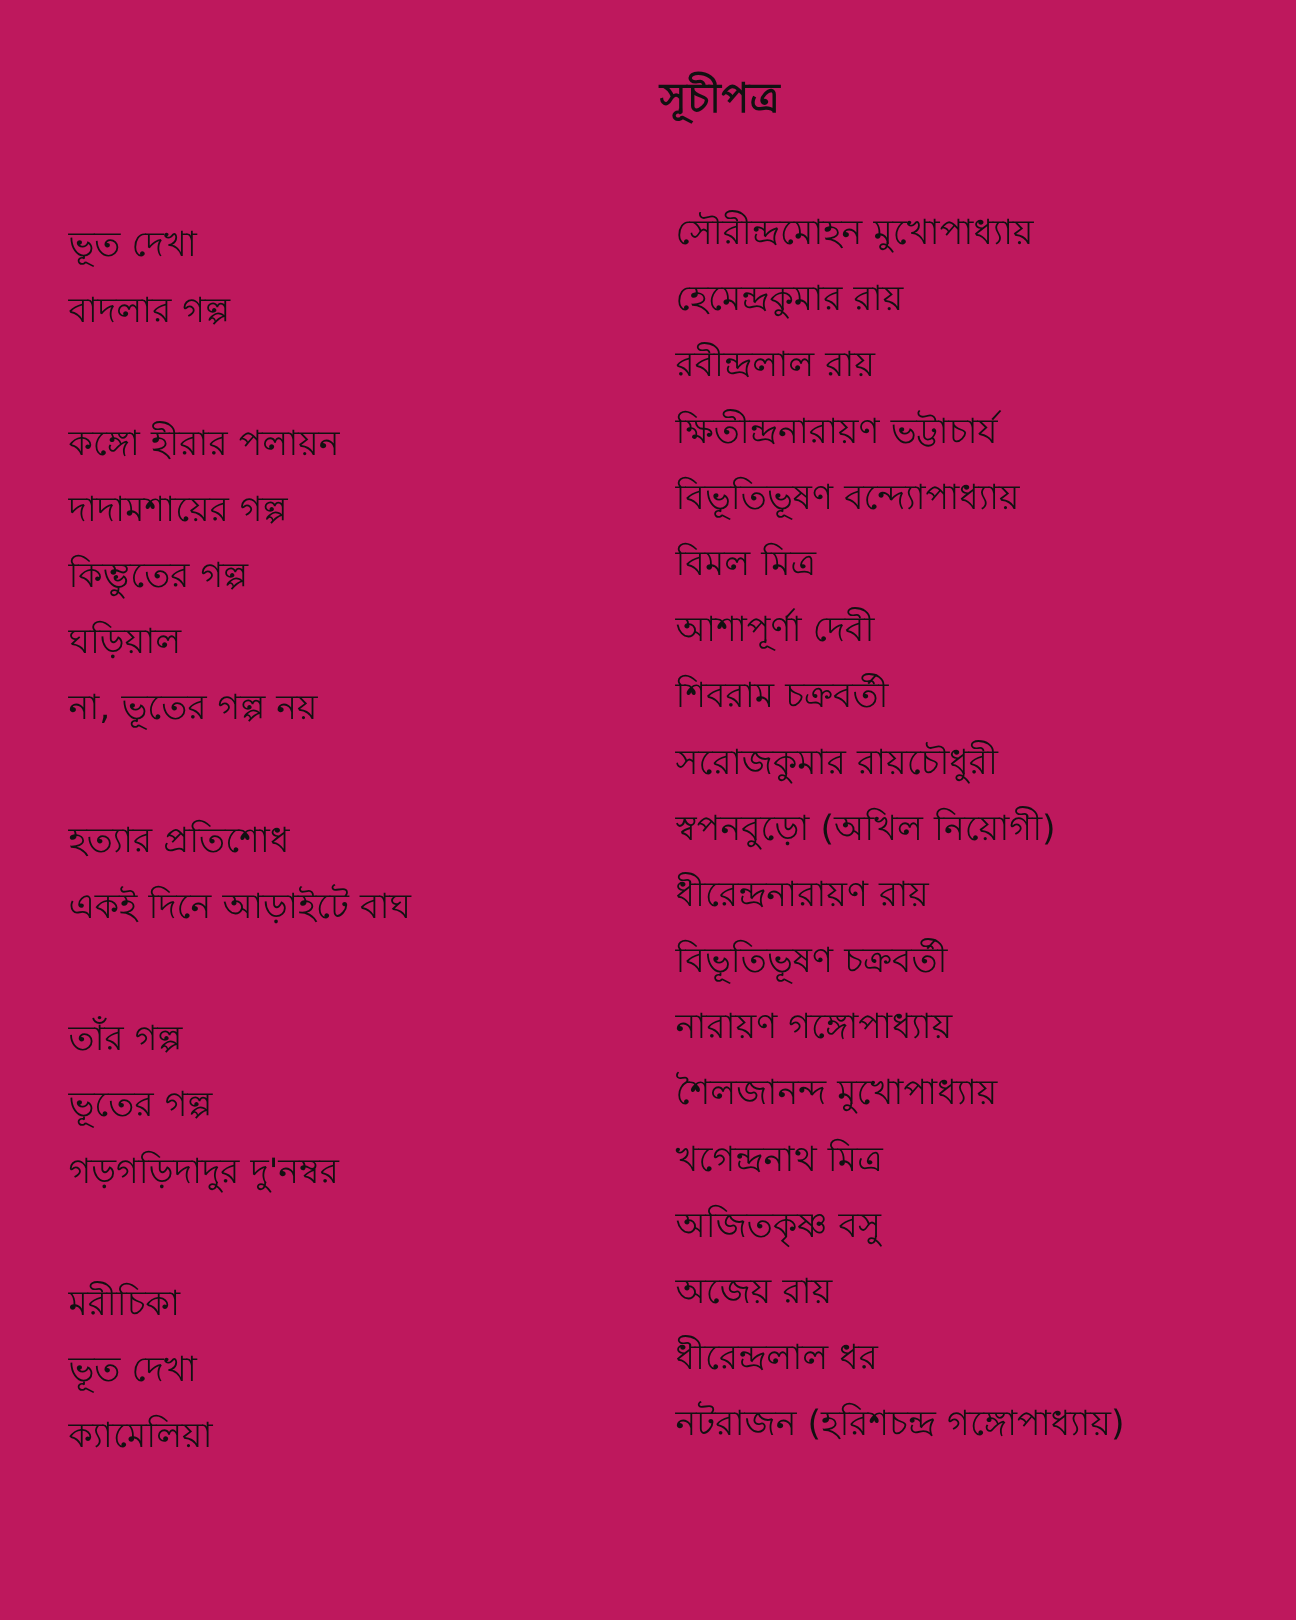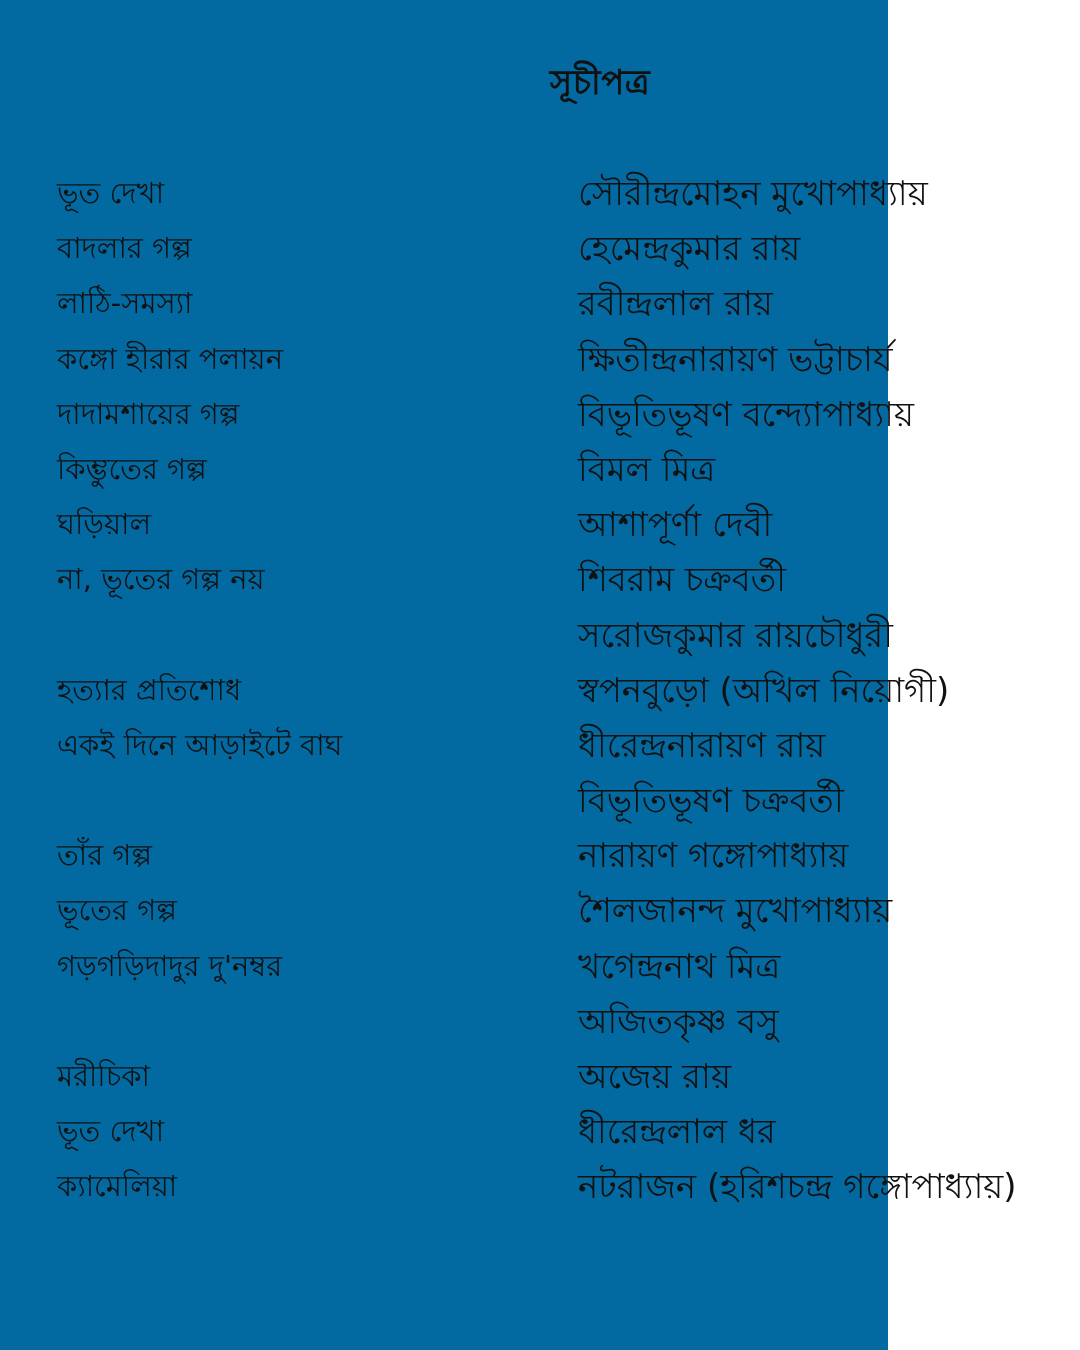--- a/index.html
+++ b/index.html
@@ -11,23 +11,23 @@
       width: 1080px;
       height: 1350px;
       position: relative;
       overflow: hidden;
       color: #111111;
       font-family: "DejaVu Sans", "Liberation Sans", sans-serif;
     }
     .page {
       position: absolute;
       left: 0; top: 0;
-      width: 888px;
+      width: 1080px;
       height: 1350px;
-      background: #0369a1;
+      background: #be185d;
     }
     .title {
       position: absolute;
       left: 0;
       width: 1200px;
       top: 54px;
       text-align: center;
       font-size: 34px;
       font-weight: bold;
       line-height: 56px;
@@ -43,51 +43,50 @@
       list-style: none;
     }
     .toc-row {
       position: relative;
       height: 55.2px;
       display: block;
     }
     .story {
       position: absolute;
       left: 0;
-      top: 0;
+      top: 10px;
       font-size: 29px;
       line-height: 55px;
       white-space: nowrap;
     }
     .author {
       position: absolute;
-      left: 521px;
+      left: 506px;
       top: 0;
-      font-size: 34px;
+      font-size: 29px;
       line-height: 55px;
       white-space: nowrap;
     }
   </style>
 </head>
 <body>
 
 <div class="page">
   <div class="title">সূচীপত্র</div>
 
   <ul class="toc">
     <li class="toc-row">
       <span class="story">ভূত দেখা</span>
       <span class="author">সৌরীন্দ্রমোহন মুখোপাধ্যায়</span>
     </li>
     <li class="toc-row">
       <span class="story">বাদলার গল্প</span>
       <span class="author">হেমেন্দ্রকুমার রায়</span>
     </li>
     <li class="toc-row">
-      <span class="story">লাঠি-সমস্যা</span>
       <span class="author">রবীন্দ্রলাল রায়</span>
     </li>
     <li class="toc-row">
       <span class="story">কঙ্গো হীরার পলায়ন</span>
       <span class="author">ক্ষিতীন্দ্রনারায়ণ ভট্টাচার্য</span>
     </li>
     <li class="toc-row">
       <span class="story">দাদামশায়ের গল্প</span>
       <span class="author">বিভূতিভূষণ বন্দ্যোপাধ্যায়</span>
     </li>

